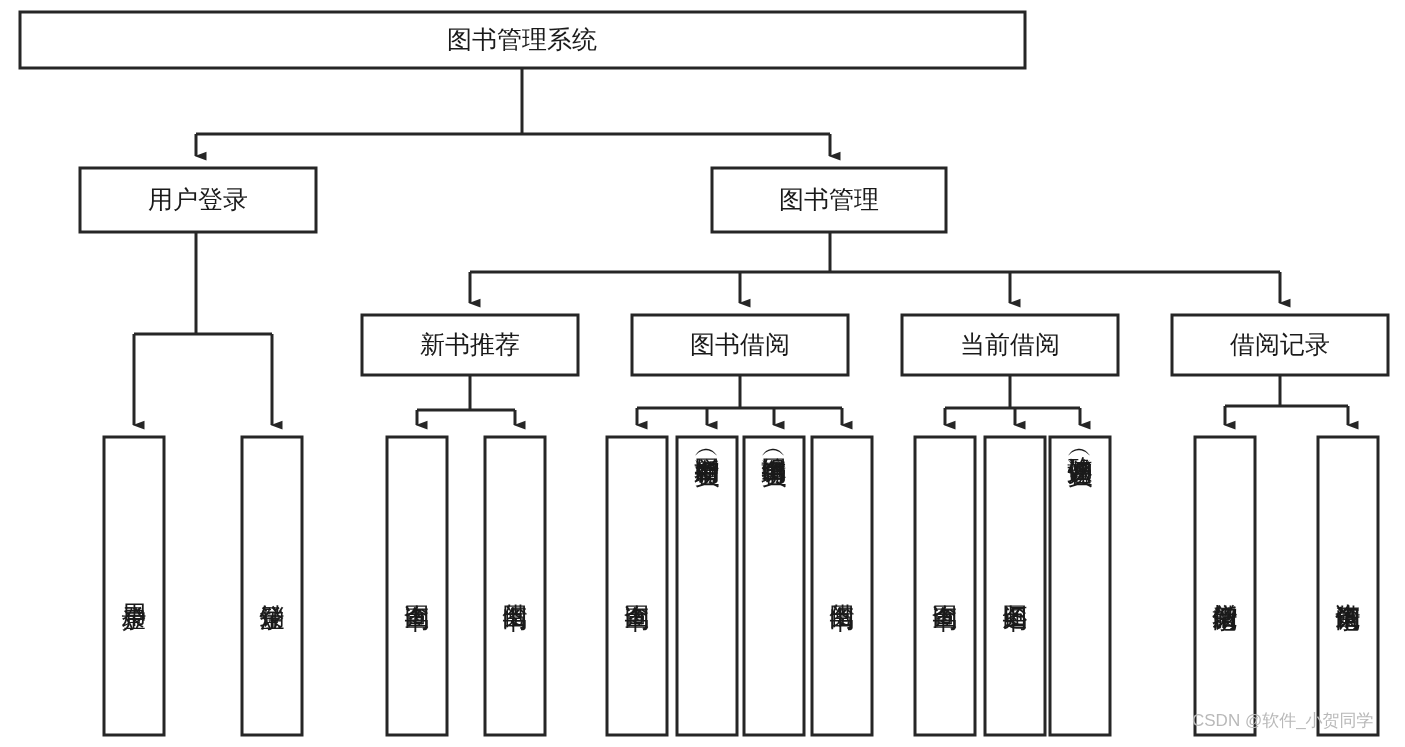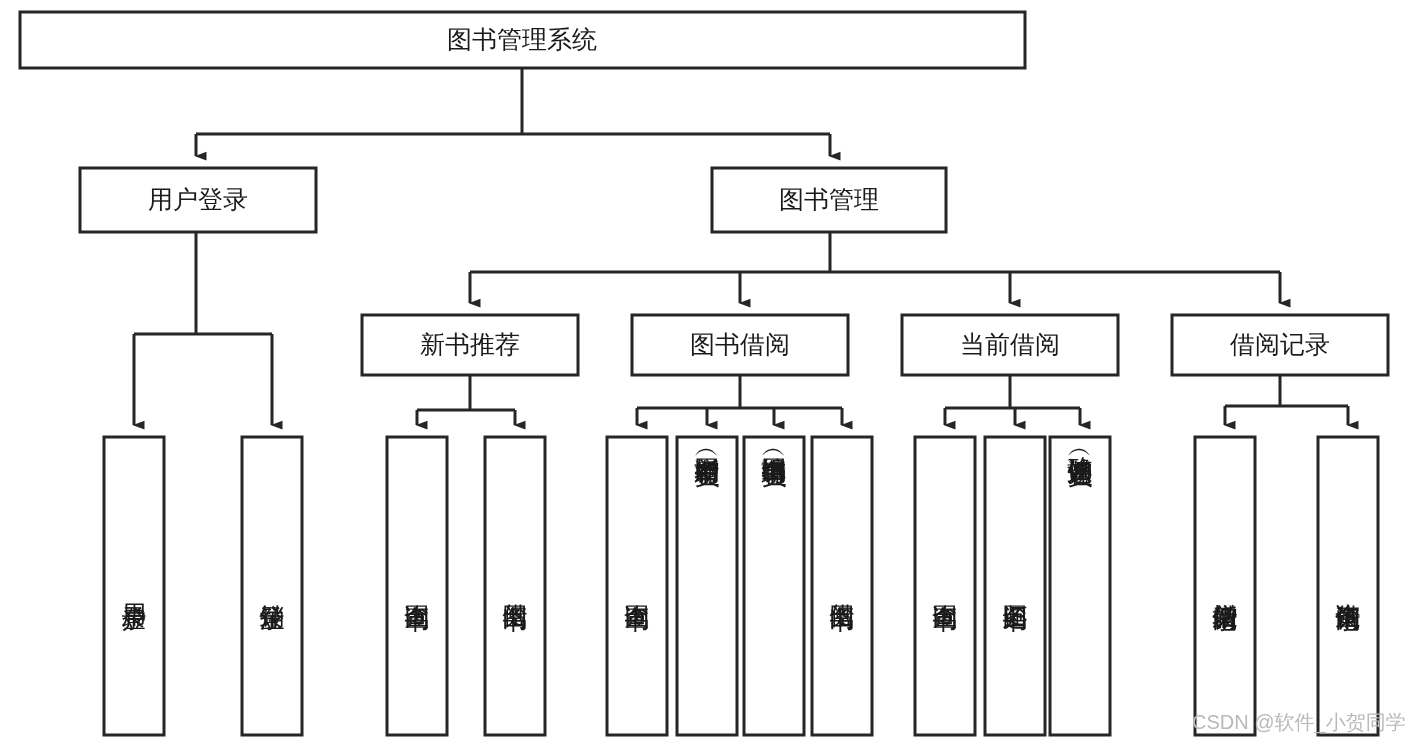--- a/index.html
+++ b/index.html
@@ -72,21 +72,21 @@
     line-height: 1.08;
     color: #1a1a1a;
     letter-spacing: 1px;
     white-space: nowrap;
   }
   .watermark {
     position: absolute;
     left: 1192px;
     top: 709px;
     font-family: "Liberation Sans", "DejaVu Sans", sans-serif;
-    font-size: 20px;
+    font-size: 17px;
     color: #b9b9b9;
     white-space: nowrap;
     pointer-events: none;
   }
 </style>
 </head>
 <body>
 
 <div id="diagram-root">
 

